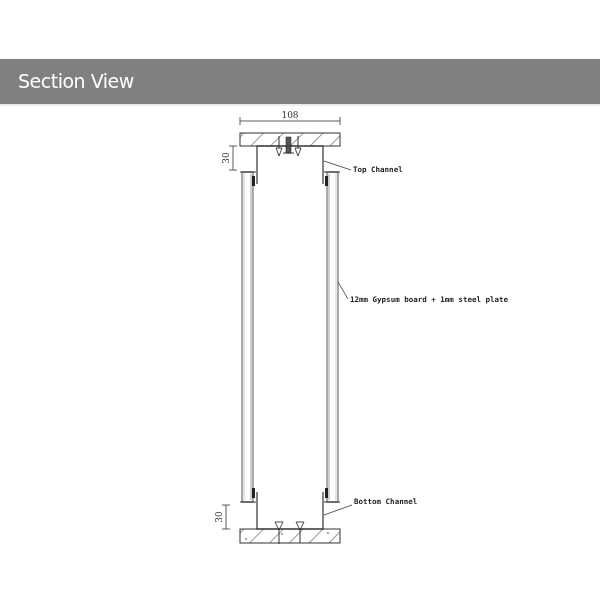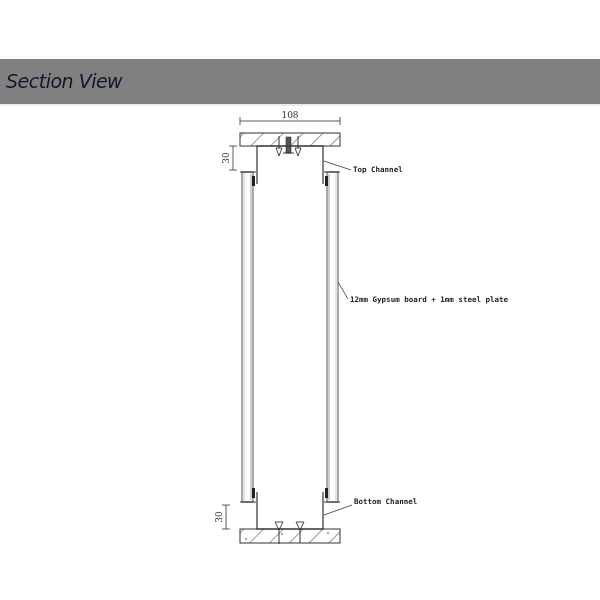--- a/index.html
+++ b/index.html
@@ -20,28 +20,27 @@
       position: absolute;
       left: 0;
       top: 59px;
       width: 600px;
       height: 45px;
       background: #808080;
       border-bottom: 2px solid #ececec;
     }
     .header-title {
       position: absolute;
-      left: 6px;
+      left: 18px;
       top: 9px;
-      color: #0f172a;
+      color: #ffffff;
       font-family: "DejaVu Sans", sans-serif;
       font-size: 19px;
       letter-spacing: -0.5px;
       line-height: 26px;
-      font-style: italic;
     }
     .drawing {
       position: absolute;
       left: 0;
       top: 0;
       width: 600px;
       height: 600px;
     }
     .dim-text {
       font-family: "DejaVu Serif", serif;

